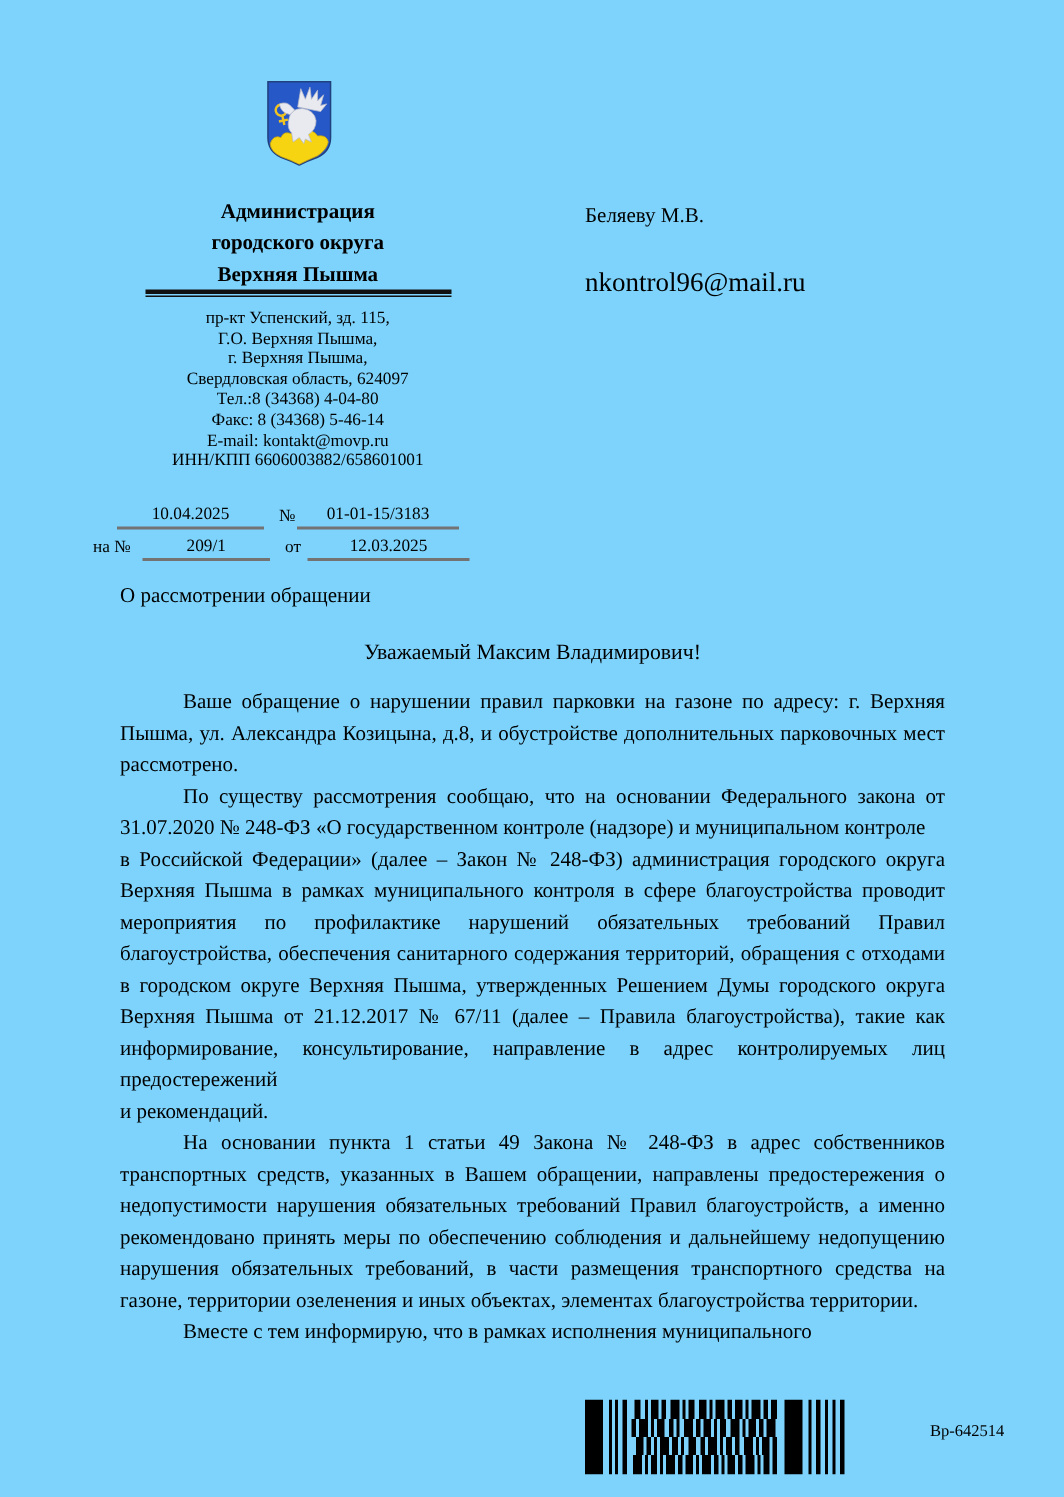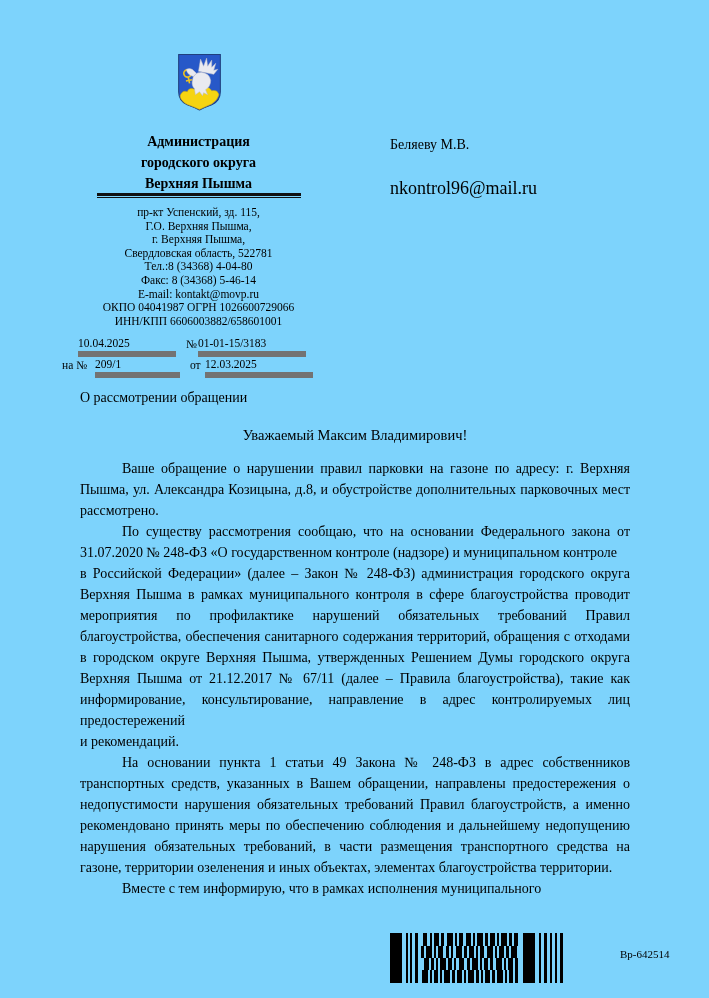--- a/index.html
+++ b/index.html
@@ -17,21 +17,21 @@
   .emblem{left:177px;top:53px;width:45px;height:58px;}
   
   .org-name{left:80px;top:131px;width:237px;text-align:center;
     font-weight:bold;font-size:14px;line-height:21px;}
   .rule-wrap{left:97px;top:193px;width:204px;}
   .rule-thick{height:2.5px;background:#111;}
   .rule-thin{height:1px;background:#111;margin-top:1.5px;}
   .address{left:80px;top:206px;width:237px;text-align:center;
     font-size:11.5px;line-height:13.6px;}
   .ref{font-size:11.5px;line-height:13px;}
-  .u-line{border-bottom:6px solid #737373;padding-bottom:1px;}
+  .u-line{border-bottom:2px solid #737373;text-align:center;padding-bottom:1px;}
   .ref-date{left:78px;top:337px;width:98px;}
   .ref-no-sign{left:186px;top:338px;}
   .ref-number{left:198px;top:337px;width:108px;}
   .ref-on-label{left:62px;top:359px;}
   .ref-reply-number{left:95px;top:358px;width:85px;}
   .ref-from-label{left:190px;top:359px;}
   .ref-reply-date{left:205px;top:358px;width:108px;}
   
   .recipient-name{left:390px;top:137px;font-size:14px;}
   .recipient-email{left:390px;top:178px;font-size:18px;}
@@ -76,25 +76,24 @@
 
   <div class="abs rule-wrap">
     <div class="rule-thick"></div>
     <div class="rule-thin"></div>
   </div>
 
   <div class="abs address">
     <div>пр-кт Успенский, зд. 115,</div>
     <div>Г.О. Верхняя Пышма,</div>
     <div>г. Верхняя Пышма,</div>
-    <div>Свердловская область, 522781</div>
+    <div>Свердловская область, 624097</div>
     <div>Тел.:8 (34368) 4-04-80</div>
     <div>Факс: 8 (34368) 5-46-14</div>
     <div>E-mail: kontakt@movp.ru</div>
-    <div>ОКПО 04041987 ОГРН 1026600729066</div>
     <div>ИНН/КПП 6606003882/658601001</div>
   </div>
 
   <div class="abs ref u-line ref-date">10.04.2025</div>
   <div class="abs ref ref-no-sign">№</div>
   <div class="abs ref u-line ref-number">01-01-15/3183</div>
 
   <div class="abs ref ref-on-label">на №</div>
   <div class="abs ref u-line ref-reply-number">209/1</div>
   <div class="abs ref ref-from-label">от</div>

